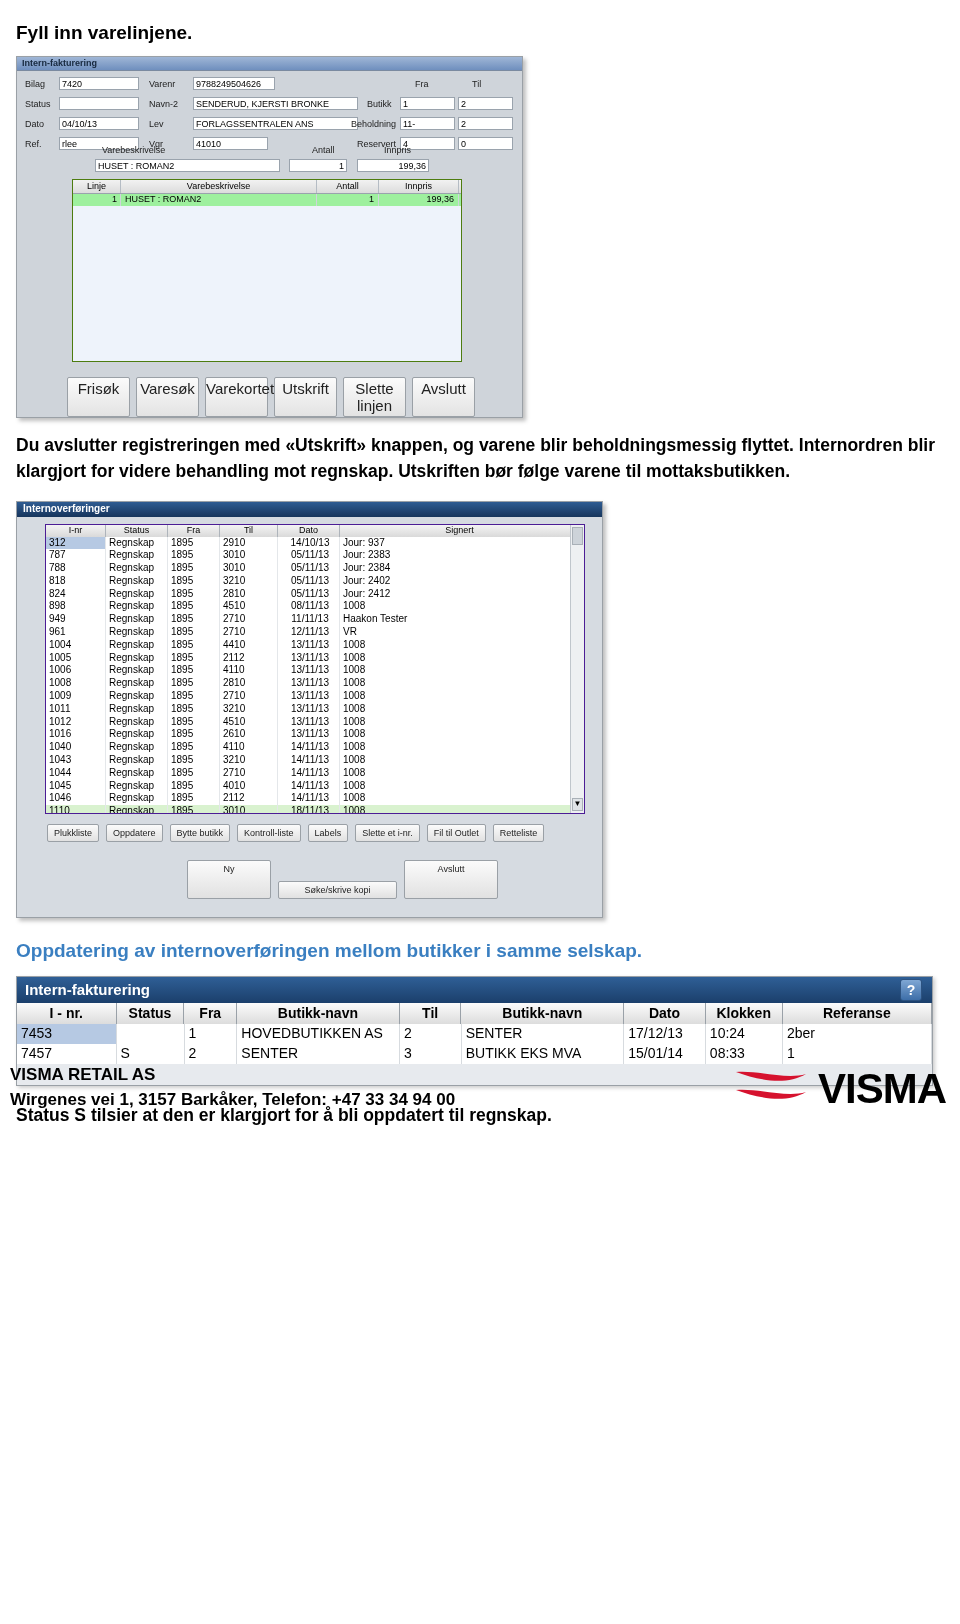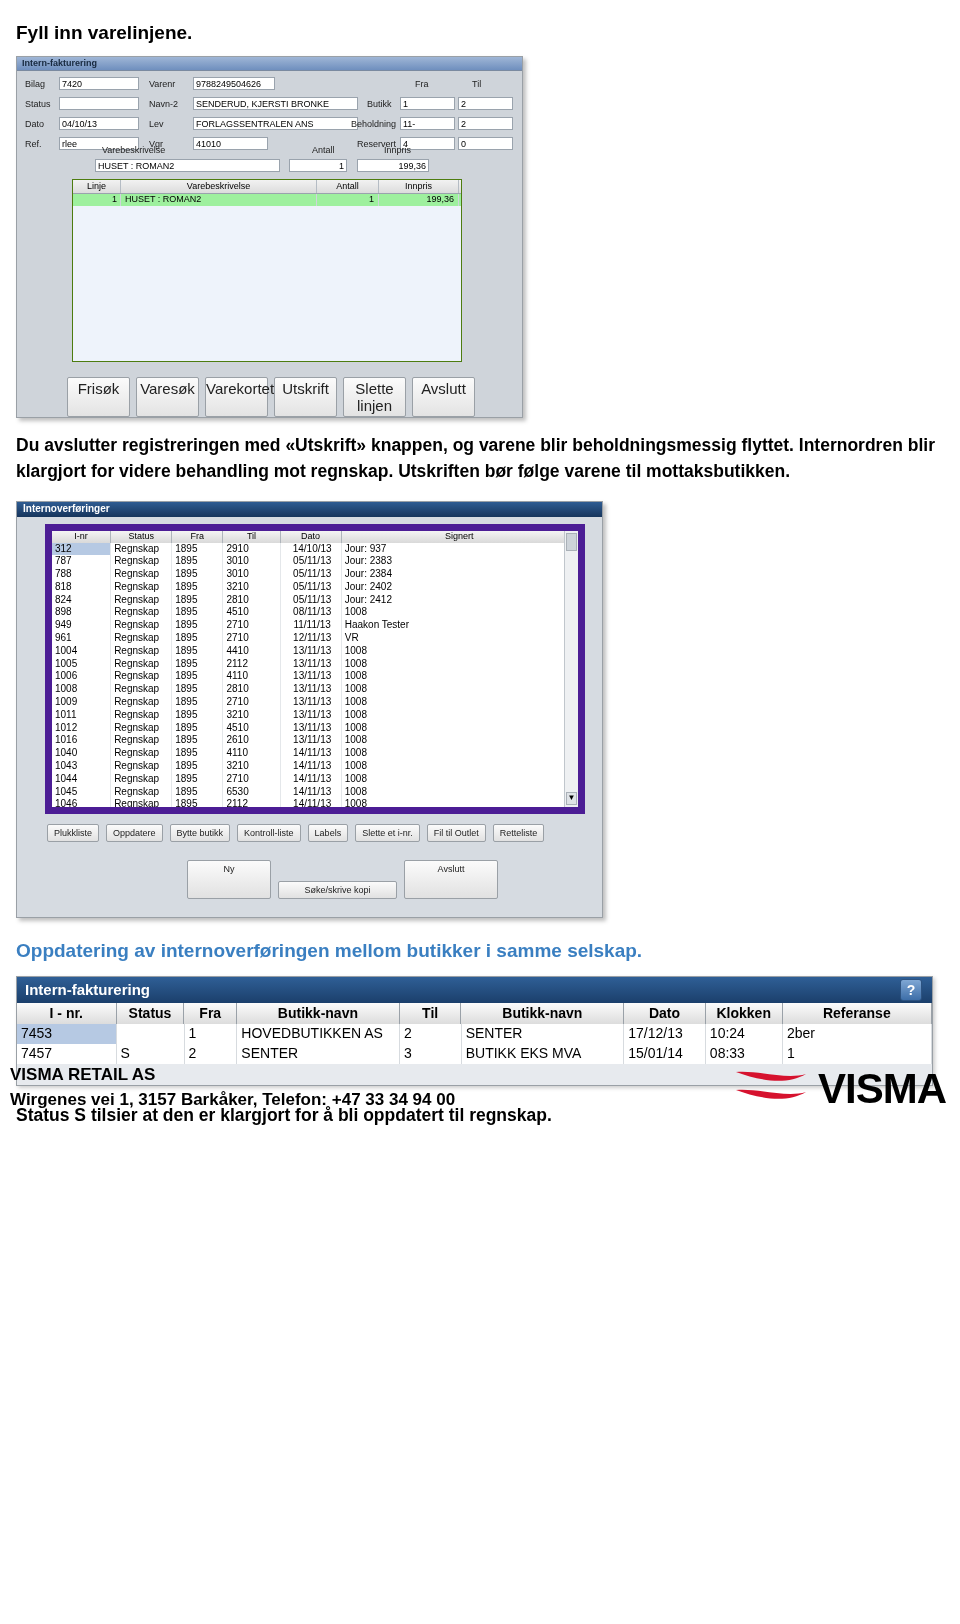--- a/index.html
+++ b/index.html
@@ -143,21 +143,21 @@
   .shot2 .titlebar {
     height:15px;
     background:linear-gradient(#2e5c92,#17355c);
     color:#fff; font-weight:bold; font-size:10px;
     padding:1px 0 0 6px; box-sizing:border-box;
   }
   .tbl2 {
     position:absolute; left:28px; top:22px;
     width:540px; height:290px;
     background:#fff;
-    border:7px solid #4c1d95;
+    border:1px solid #4c1d95;
     box-sizing:border-box;
     overflow:hidden;
   }
   .tbl2-head { display:flex; height:12px; background:linear-gradient(#f4f4f4,#d9d9d9); font-size:9px; }
   .tbl2-head div { border-right:1px solid #aeb4bb; text-align:center; line-height:11px; box-sizing:border-box; }
   .tbl2-row { display:flex; height:12.8px; font-size:10px; }
   .tbl2-row div { border-right:1px solid #e4e7ea; box-sizing:border-box; line-height:12px; padding-left:3px; white-space:nowrap; overflow:hidden; }
   .tbl2-row.sel div:first-child { background:#b6c9e3; }
   .tbl2-row.hl div { background:#d9f2cf; }
   .k-inr { width:60px; } .k-st { width:62px; } .k-fra { width:52px; }
@@ -446,21 +446,21 @@
             <div class="k-st">Regnskap</div>
             <div class="k-fra">1895</div>
             <div class="k-til">2710</div>
             <div class="k-dato">14/11/13</div>
             <div class="k-sign">1008</div>
           </div>
           <div class="tbl2-row">
             <div class="k-inr">1045</div>
             <div class="k-st">Regnskap</div>
             <div class="k-fra">1895</div>
-            <div class="k-til">6530</div>
+            <div class="k-til">4010</div>
             <div class="k-dato">14/11/13</div>
             <div class="k-sign">1008</div>
           </div>
           <div class="tbl2-row">
             <div class="k-inr">1046</div>
             <div class="k-st">Regnskap</div>
             <div class="k-fra">1895</div>
             <div class="k-til">2112</div>
             <div class="k-dato">14/11/13</div>
             <div class="k-sign">1008</div>

